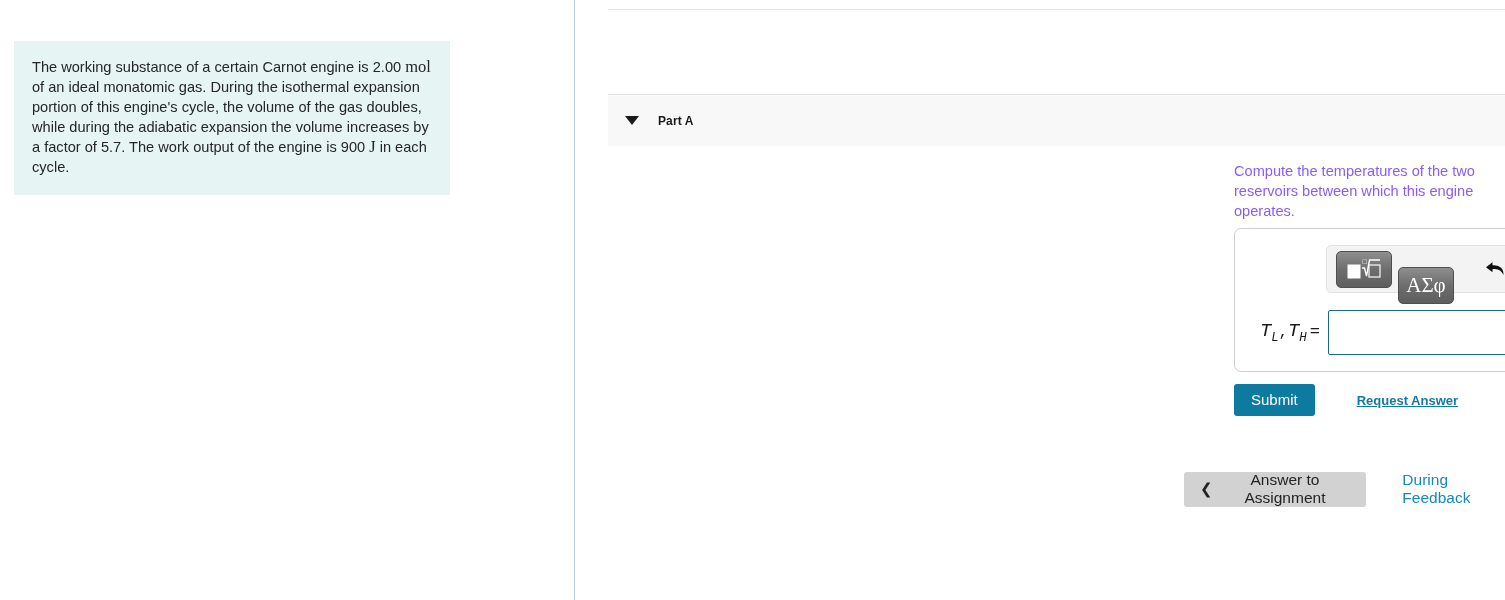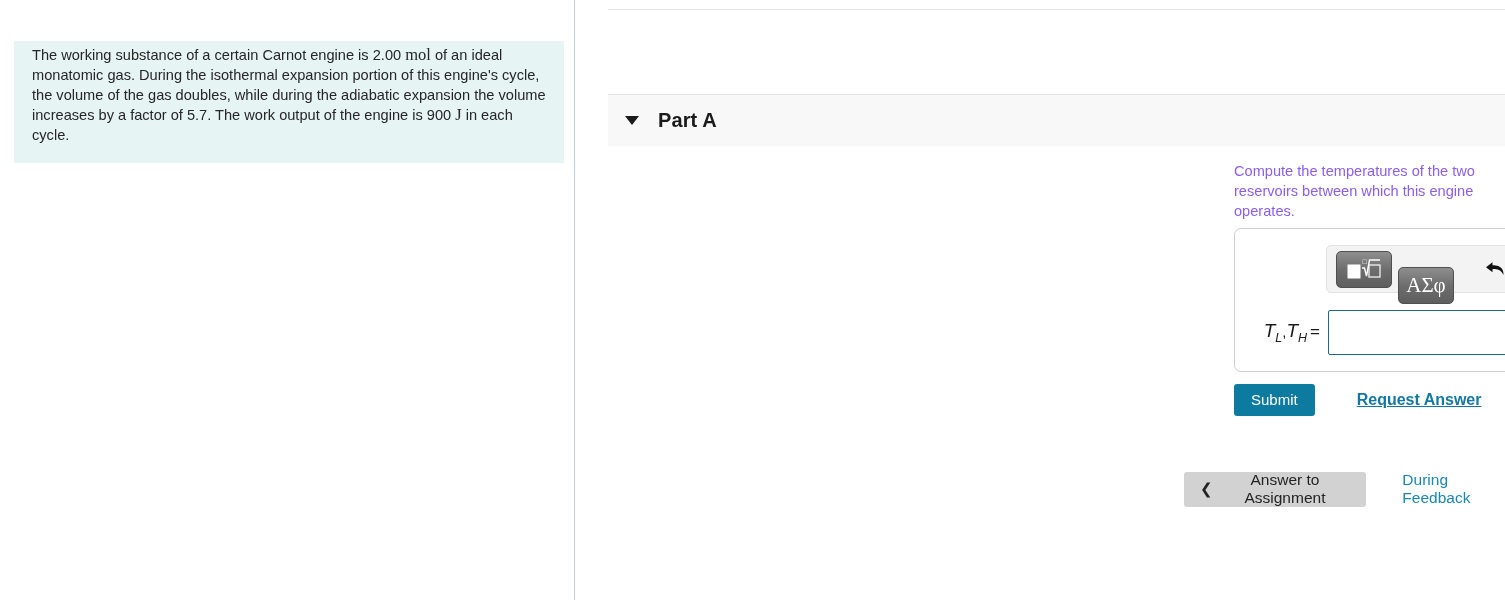--- a/index.html
+++ b/index.html
@@ -29,24 +29,24 @@
     flex: 0 0 575px;
     position: relative;
     background: #ffffff;
     border-right: 1px solid #bdd0dc;
     box-sizing: border-box;
   }
   #problem-statement {
     position: absolute;
     left: 14px;
     top: 41px;
-    width: 550px;
+    width: 436px;
     box-sizing: border-box;
     background: #e6f4f3;
-    padding: 4px 18px 18px 18px;
+    padding: 16px 18px 18px 18px;
     font-size: 14.6px;
     line-height: 20px;
     color: #262626;
   }
   #problem-statement .mathunit {
     font-family: "Liberation Serif", serif;
     font-size: 16.5px;
   }
 
   
@@ -81,21 +81,21 @@
   #part-header .caret {
     width: 0;
     height: 0;
     border-left: 7px solid transparent;
     border-right: 7px solid transparent;
     border-top: 9px solid #1b1b1b;
     margin-left: 17px;
     margin-right: 19px;
   }
   #part-header .part-title {
-    font-size: 20px;
+    font-size: 12px;
     font-weight: bold;
     color: #1b1b1b;
     letter-spacing: .1px;
   }
 
   
   #part-body {
     position: absolute;
     left: 659px;
     top: 161px;
@@ -178,21 +178,21 @@
     width: 100%;
     height: 54px;
     display: flex;
     align-items: center;
   }
   #answer-label {
     width: 93px;
     text-align: right;
     padding-right: 8px;
     box-sizing: border-box;
-    font-family: Liberation Sans, sans-serif;
+    font-family: Liberation Mono, monospace;
     font-style: italic;
     font-size: 19px;
     color: #1b1b1b;
     white-space: nowrap;
   }
   #answer-label sub {
     font-size: 12.5px;
     font-style: italic;
   }
   #answer-label .eq {
@@ -235,21 +235,21 @@
     font-size: 15px;
     font-family: "Liberation Sans", sans-serif;
     padding: 0 17px;
     height: 32px;
     line-height: 32px;
     cursor: pointer;
   }
   #request-answer-link {
     margin-left: 42px;
     color: #1378a3;
-    font-size: 16px;
+    font-size: 13px;
     font-weight: bold;
     text-decoration: underline;
     cursor: pointer;
   }
 
   
   #footer-row {
     position: absolute;
     left: 609px;
     top: 471px;

